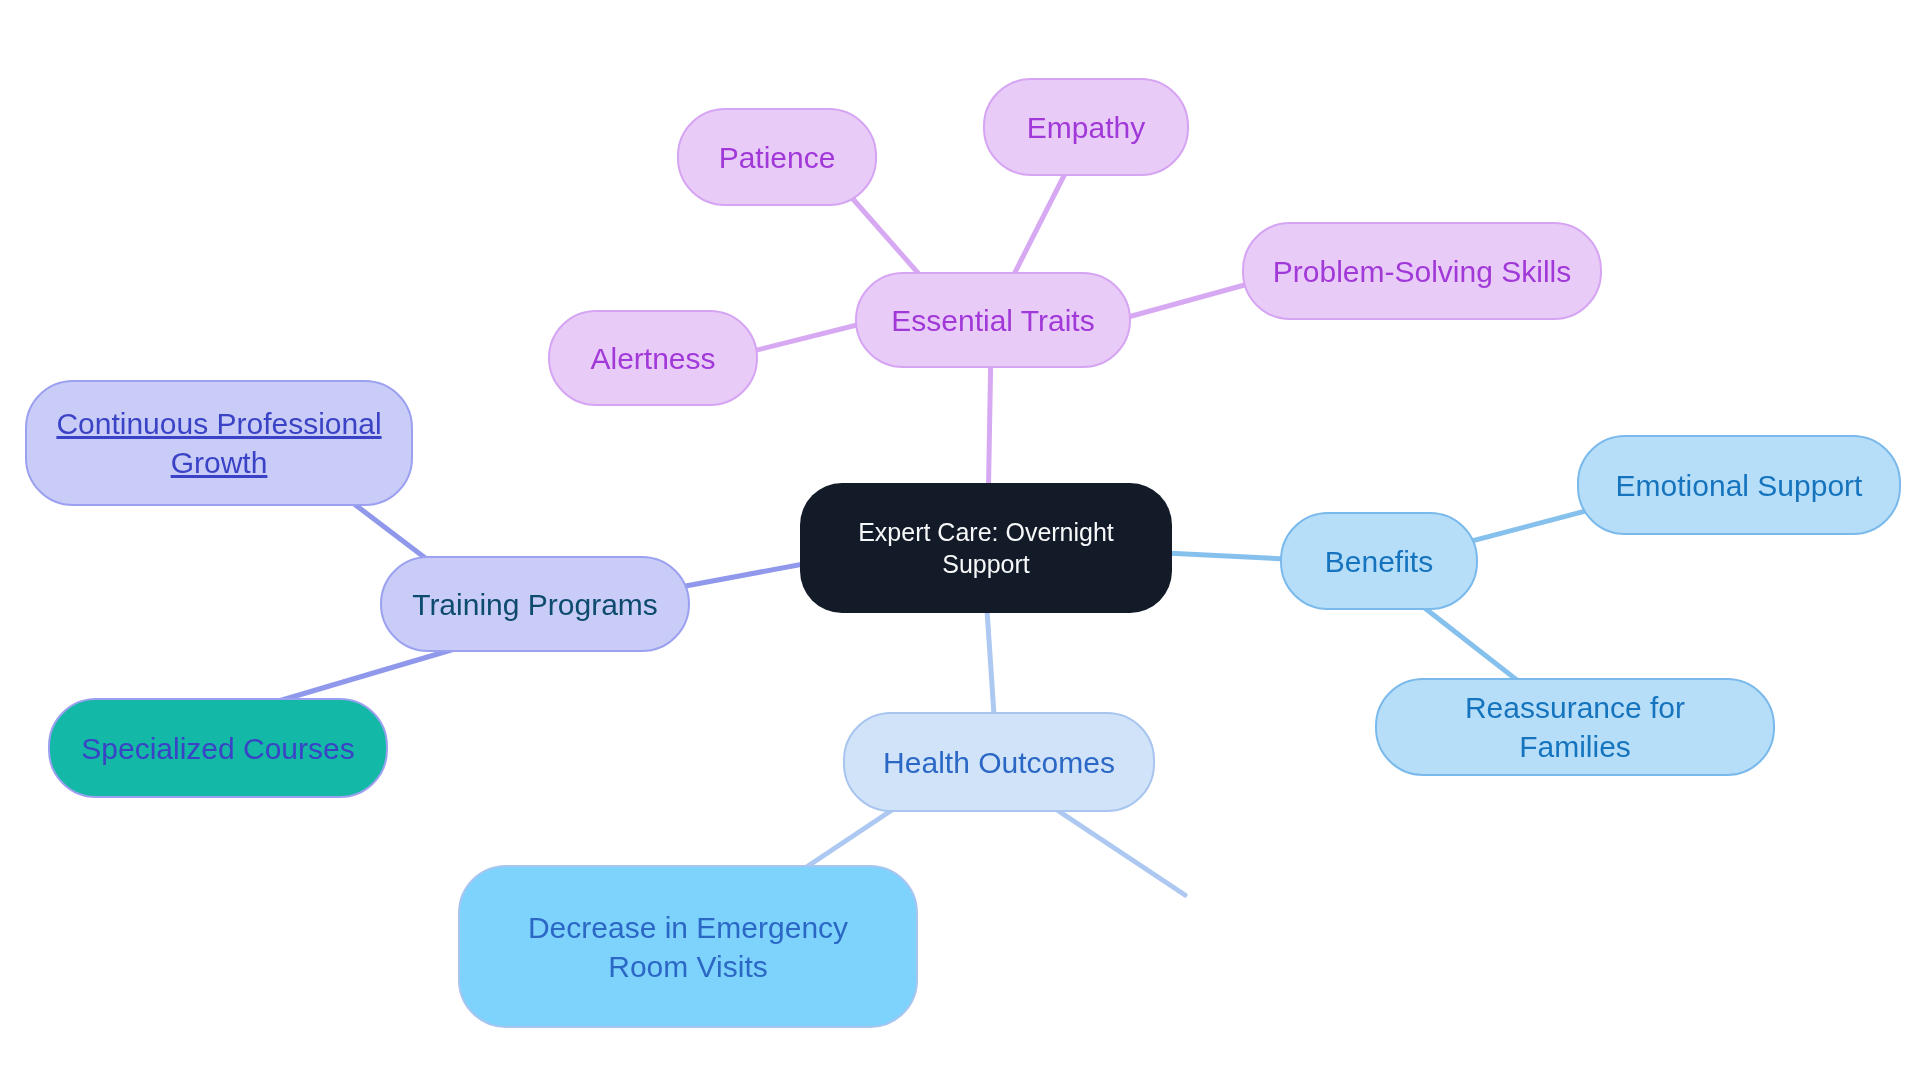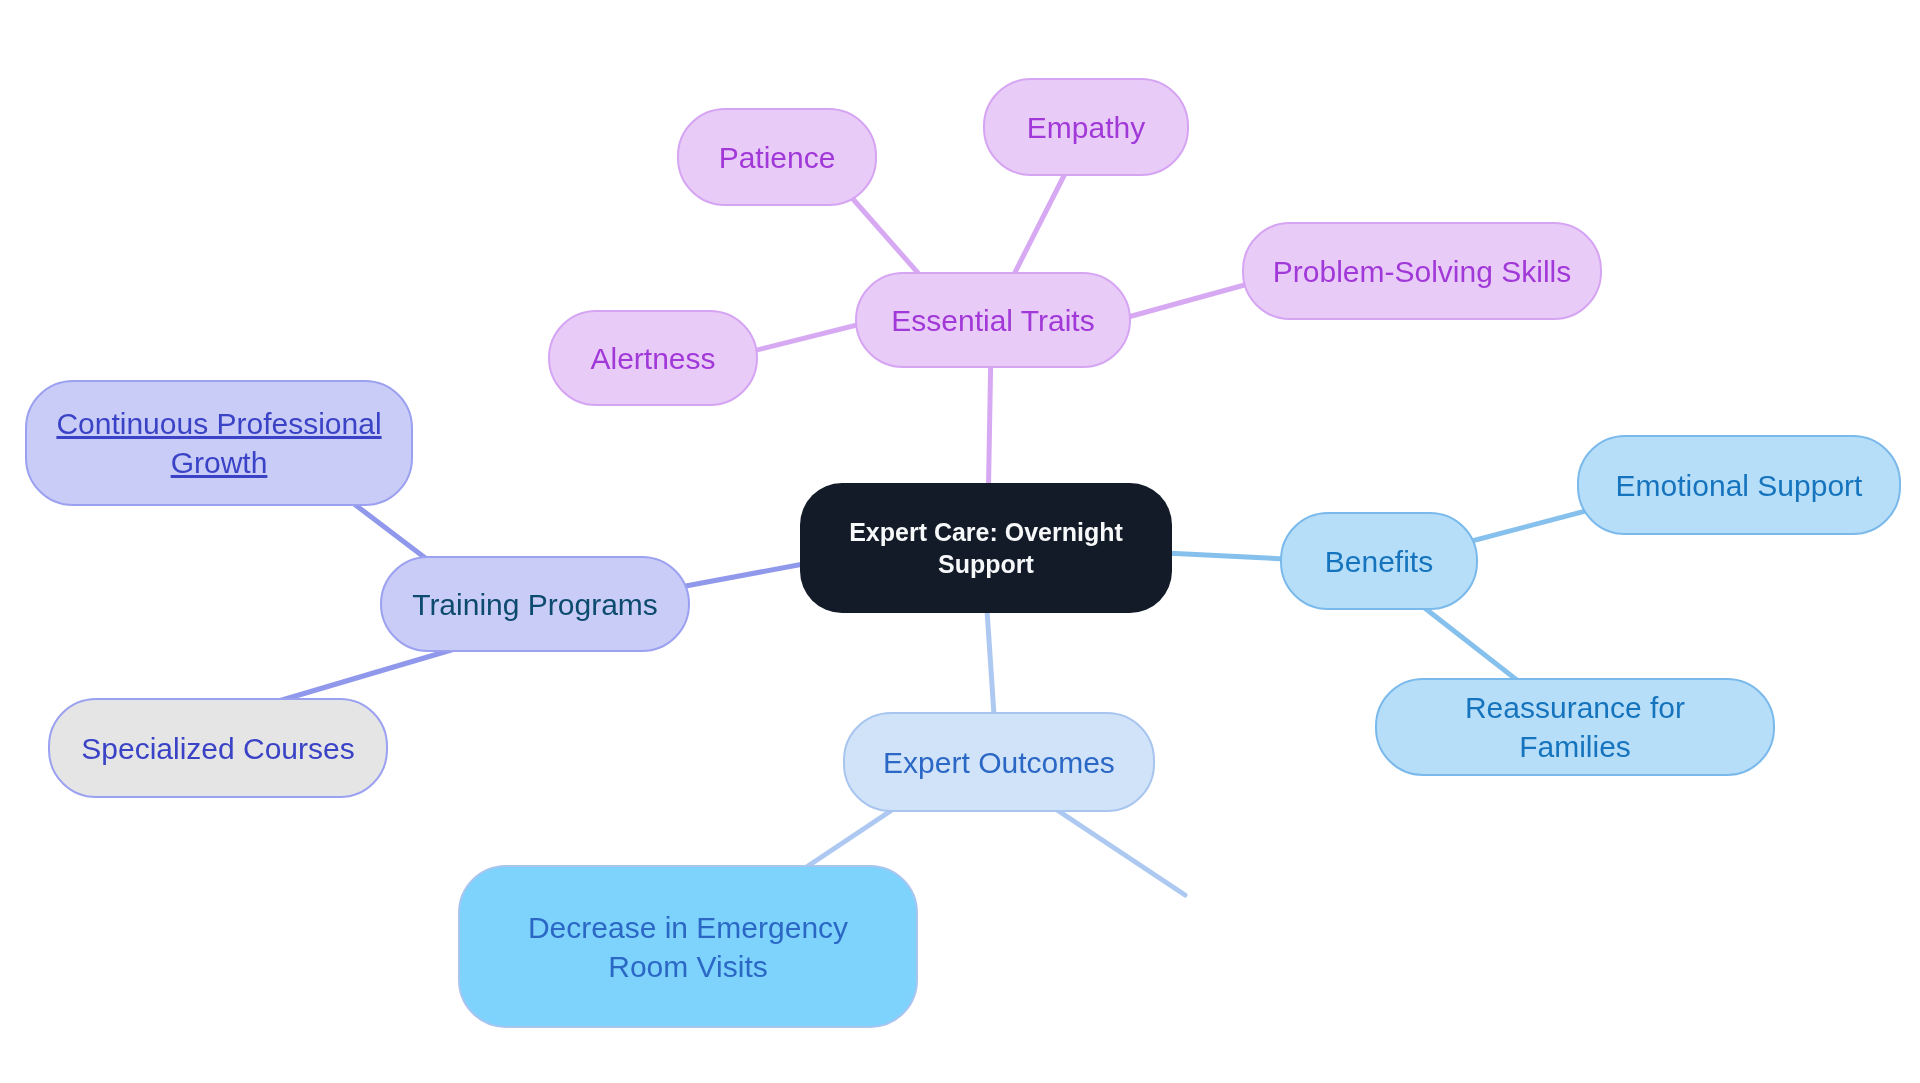--- a/index.html
+++ b/index.html
@@ -22,21 +22,20 @@
     font-size:30px;
     line-height:1.3;
     padding:0 28px;
     cursor:default;
   }
   .node.root{
     border:none;
     border-radius:42px;
     font-size:25px;
     padding:0 34px;
-    font-weight:bold;
   }
 </style>
 </head>
 <body>
 
 <div class="canvas" style="background: rgb(255, 255, 255);">
 
   <svg class="edges" viewBox="0 0 1920 1083">
     <line x1="988" y1="515" x2="991" y2="345" stroke-width="5" stroke-linecap="round" stroke="#d7a9f3"></line>
     <line x1="675" y1="588" x2="825" y2="560" stroke-width="5" stroke-linecap="round" stroke="#9098ec"></line>
@@ -77,34 +76,34 @@
   <div class="node" style="left: 1242px; top: 222px; width: 360px; height: 98px; background: rgb(233, 203, 248); border-color: rgb(213, 164, 243); color: rgb(161, 56, 216);">
     <span>Problem-Solving Skills</span>
   </div>
 
   <div class="node" style="left: 380px; top: 556px; width: 310px; height: 96px; background: rgb(201, 204, 247); border-color: rgb(155, 161, 240); color: #0c4a6e;">
     <span>Training Programs</span>
   </div>
   <div class="node" style="left: 25px; top: 380px; width: 388px; height: 126px; background: rgb(201, 204, 247); border-color: rgb(155, 161, 240); color: rgb(58, 67, 198); text-decoration: underline;">
     <span>Continuous Professional Growth</span>
   </div>
-  <div class="node" style="left: 48px; top: 698px; width: 340px; height: 100px; background: #e5e5e5; border-color: rgb(155, 161, 240); color: rgb(58, 67, 198);">
+  <div class="node" style="left: 48px; top: 698px; width: 340px; height: 100px; background: #14b8a6; border-color: rgb(155, 161, 240); color: rgb(58, 67, 198);">
     <span>Specialized Courses</span>
   </div>
 
   <div class="node" style="left: 1280px; top: 512px; width: 198px; height: 98px; background: rgb(183, 222, 248); border-color: rgb(122, 185, 236); color: rgb(21, 116, 189);">
     <span>Benefits</span>
   </div>
   <div class="node" style="left: 1577px; top: 435px; width: 324px; height: 100px; background: rgb(183, 222, 248); border-color: rgb(122, 185, 236); color: rgb(21, 116, 189);">
     <span>Emotional Support</span>
   </div>
   <div class="node" style="left: 1375px; top: 678px; width: 400px; height: 98px; background: rgb(183, 222, 248); border-color: rgb(122, 185, 236); color: rgb(21, 116, 189);">
     <span>Reassurance for Families</span>
   </div>
 
   <div class="node" style="left: 843px; top: 712px; width: 312px; height: 100px; background: rgb(209, 227, 248); border-color: rgb(168, 197, 240); color: rgb(43, 104, 198);">
-    <span>Expert Outcomes</span>
+    <span>Health Outcomes</span>
   </div>
   <div class="node" style="left: 458px; top: 865px; width: 460px; height: 163px; background: #7dd3fc; border-color: rgb(168, 197, 240); color: rgb(43, 104, 198);">
     <span>Decrease in Emergency Room Visits</span>
   </div>
 
 </div>
 
 </body></html>

